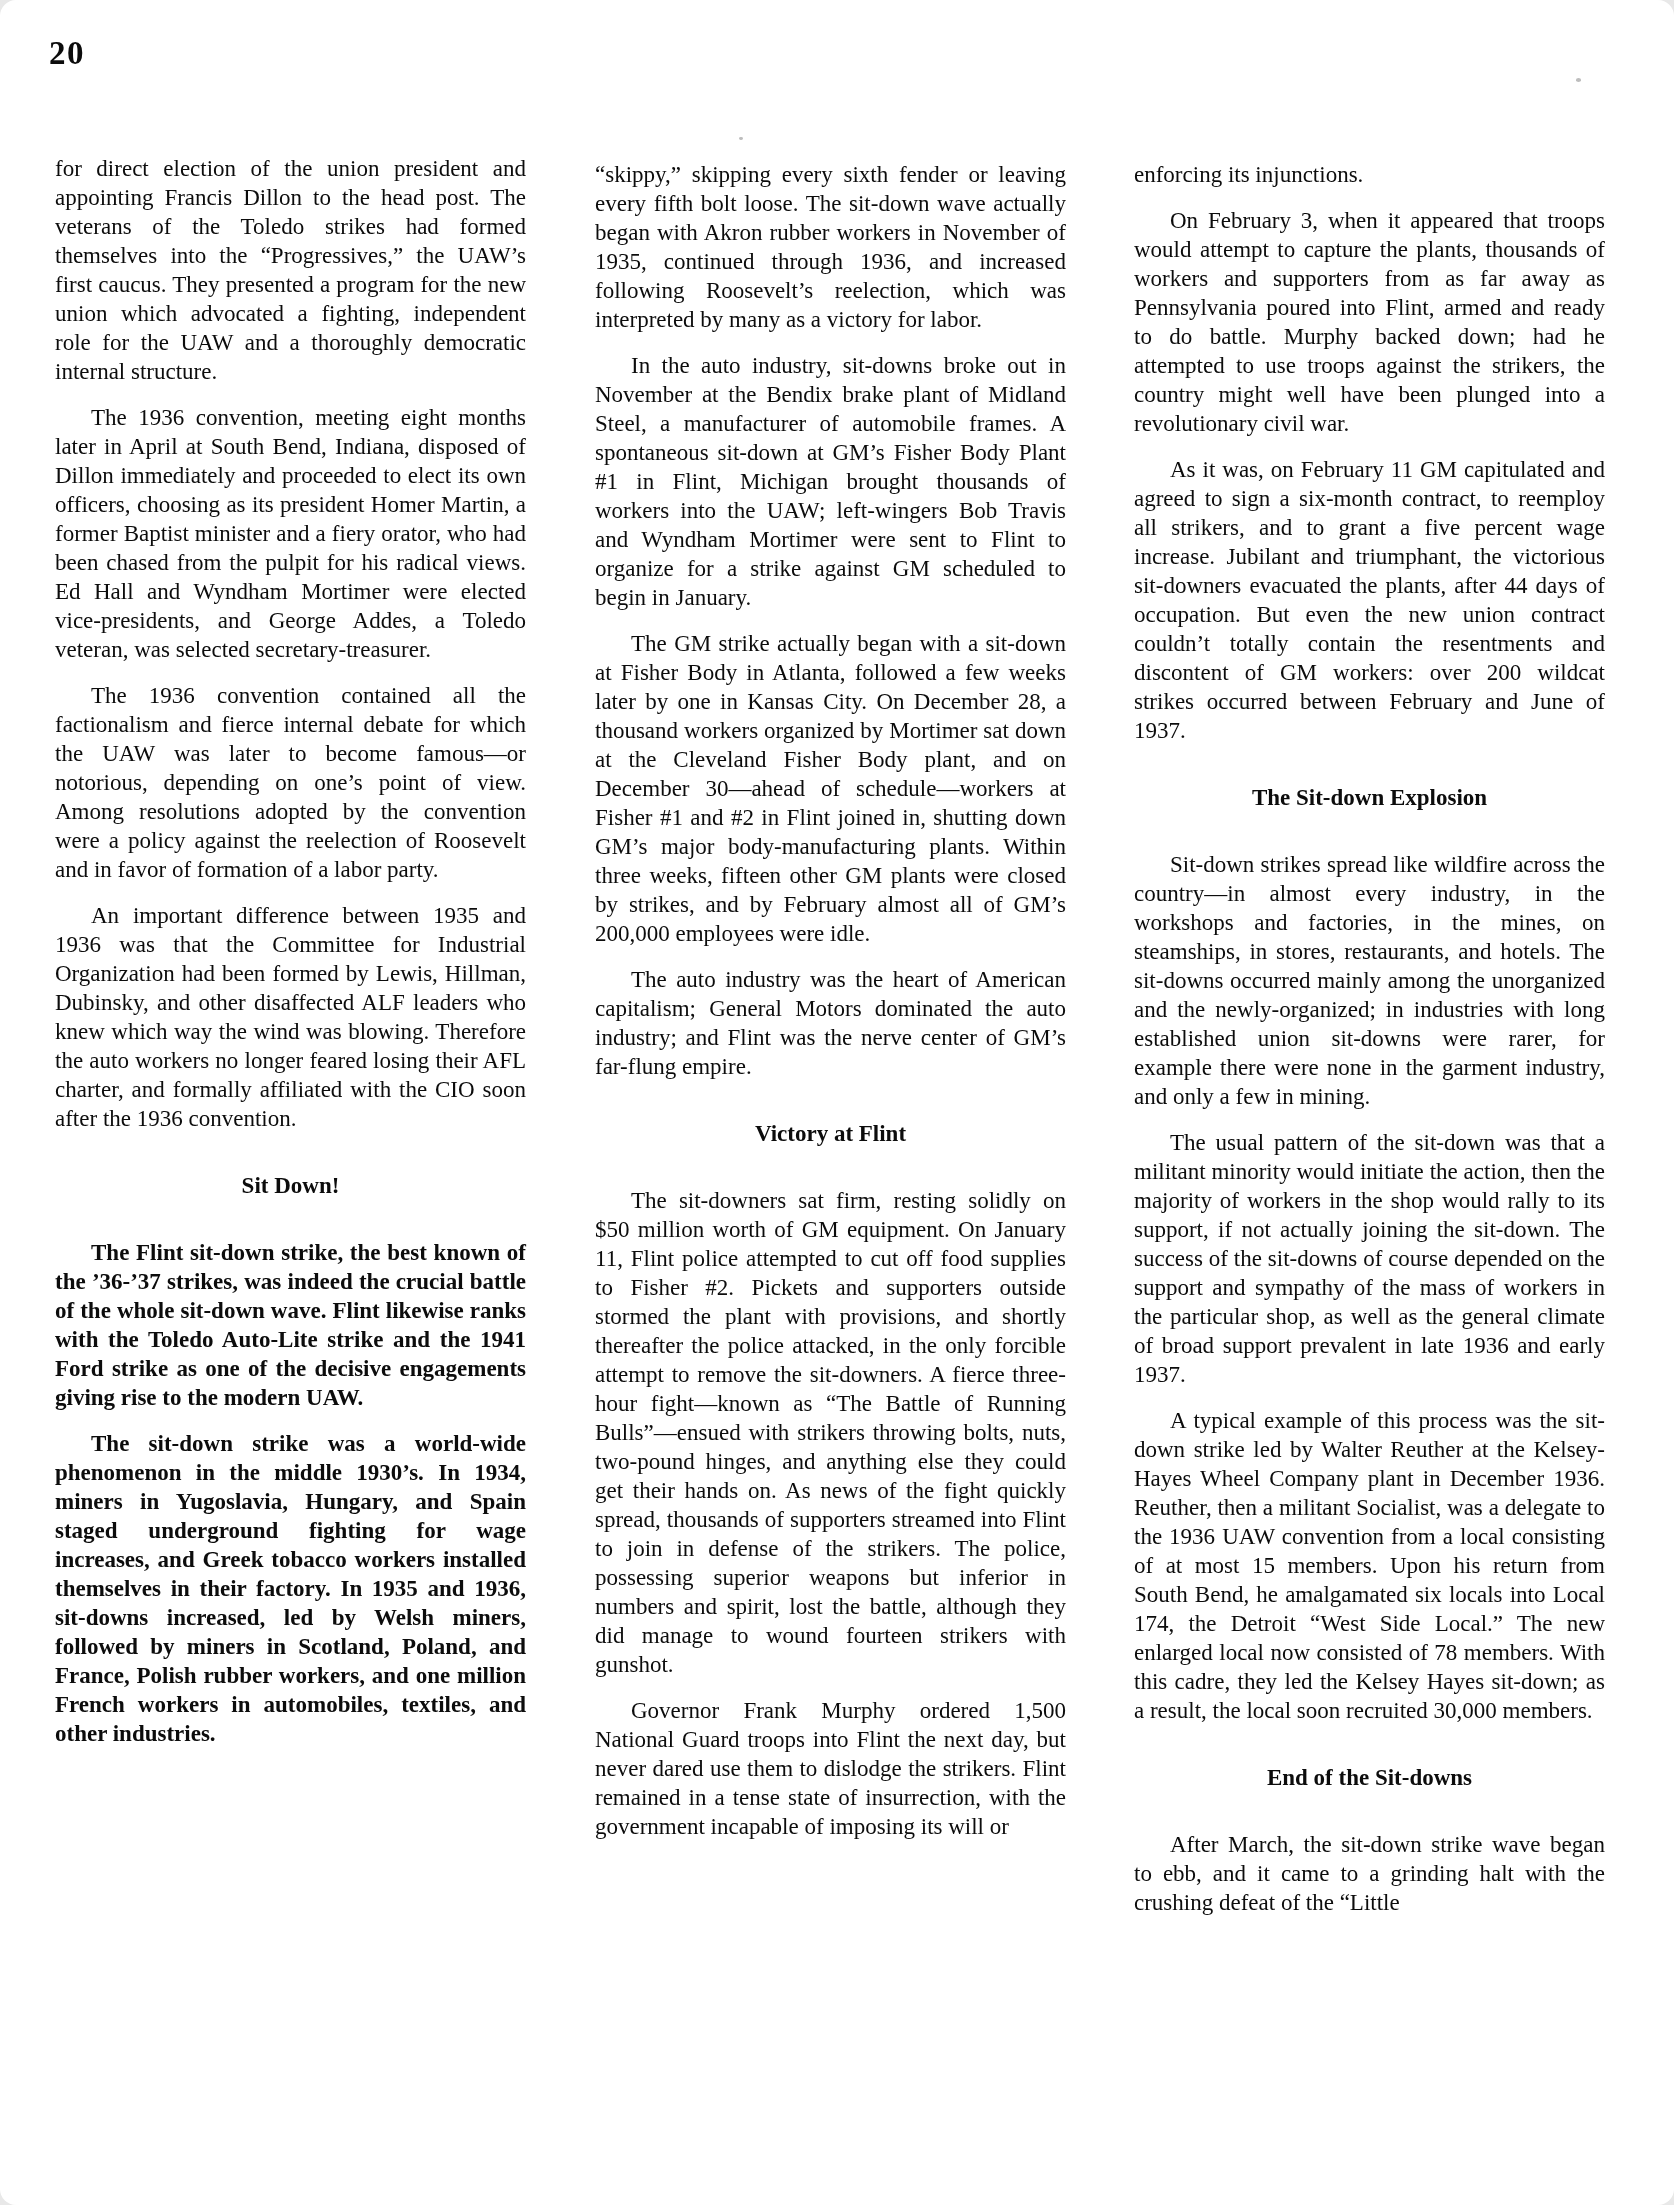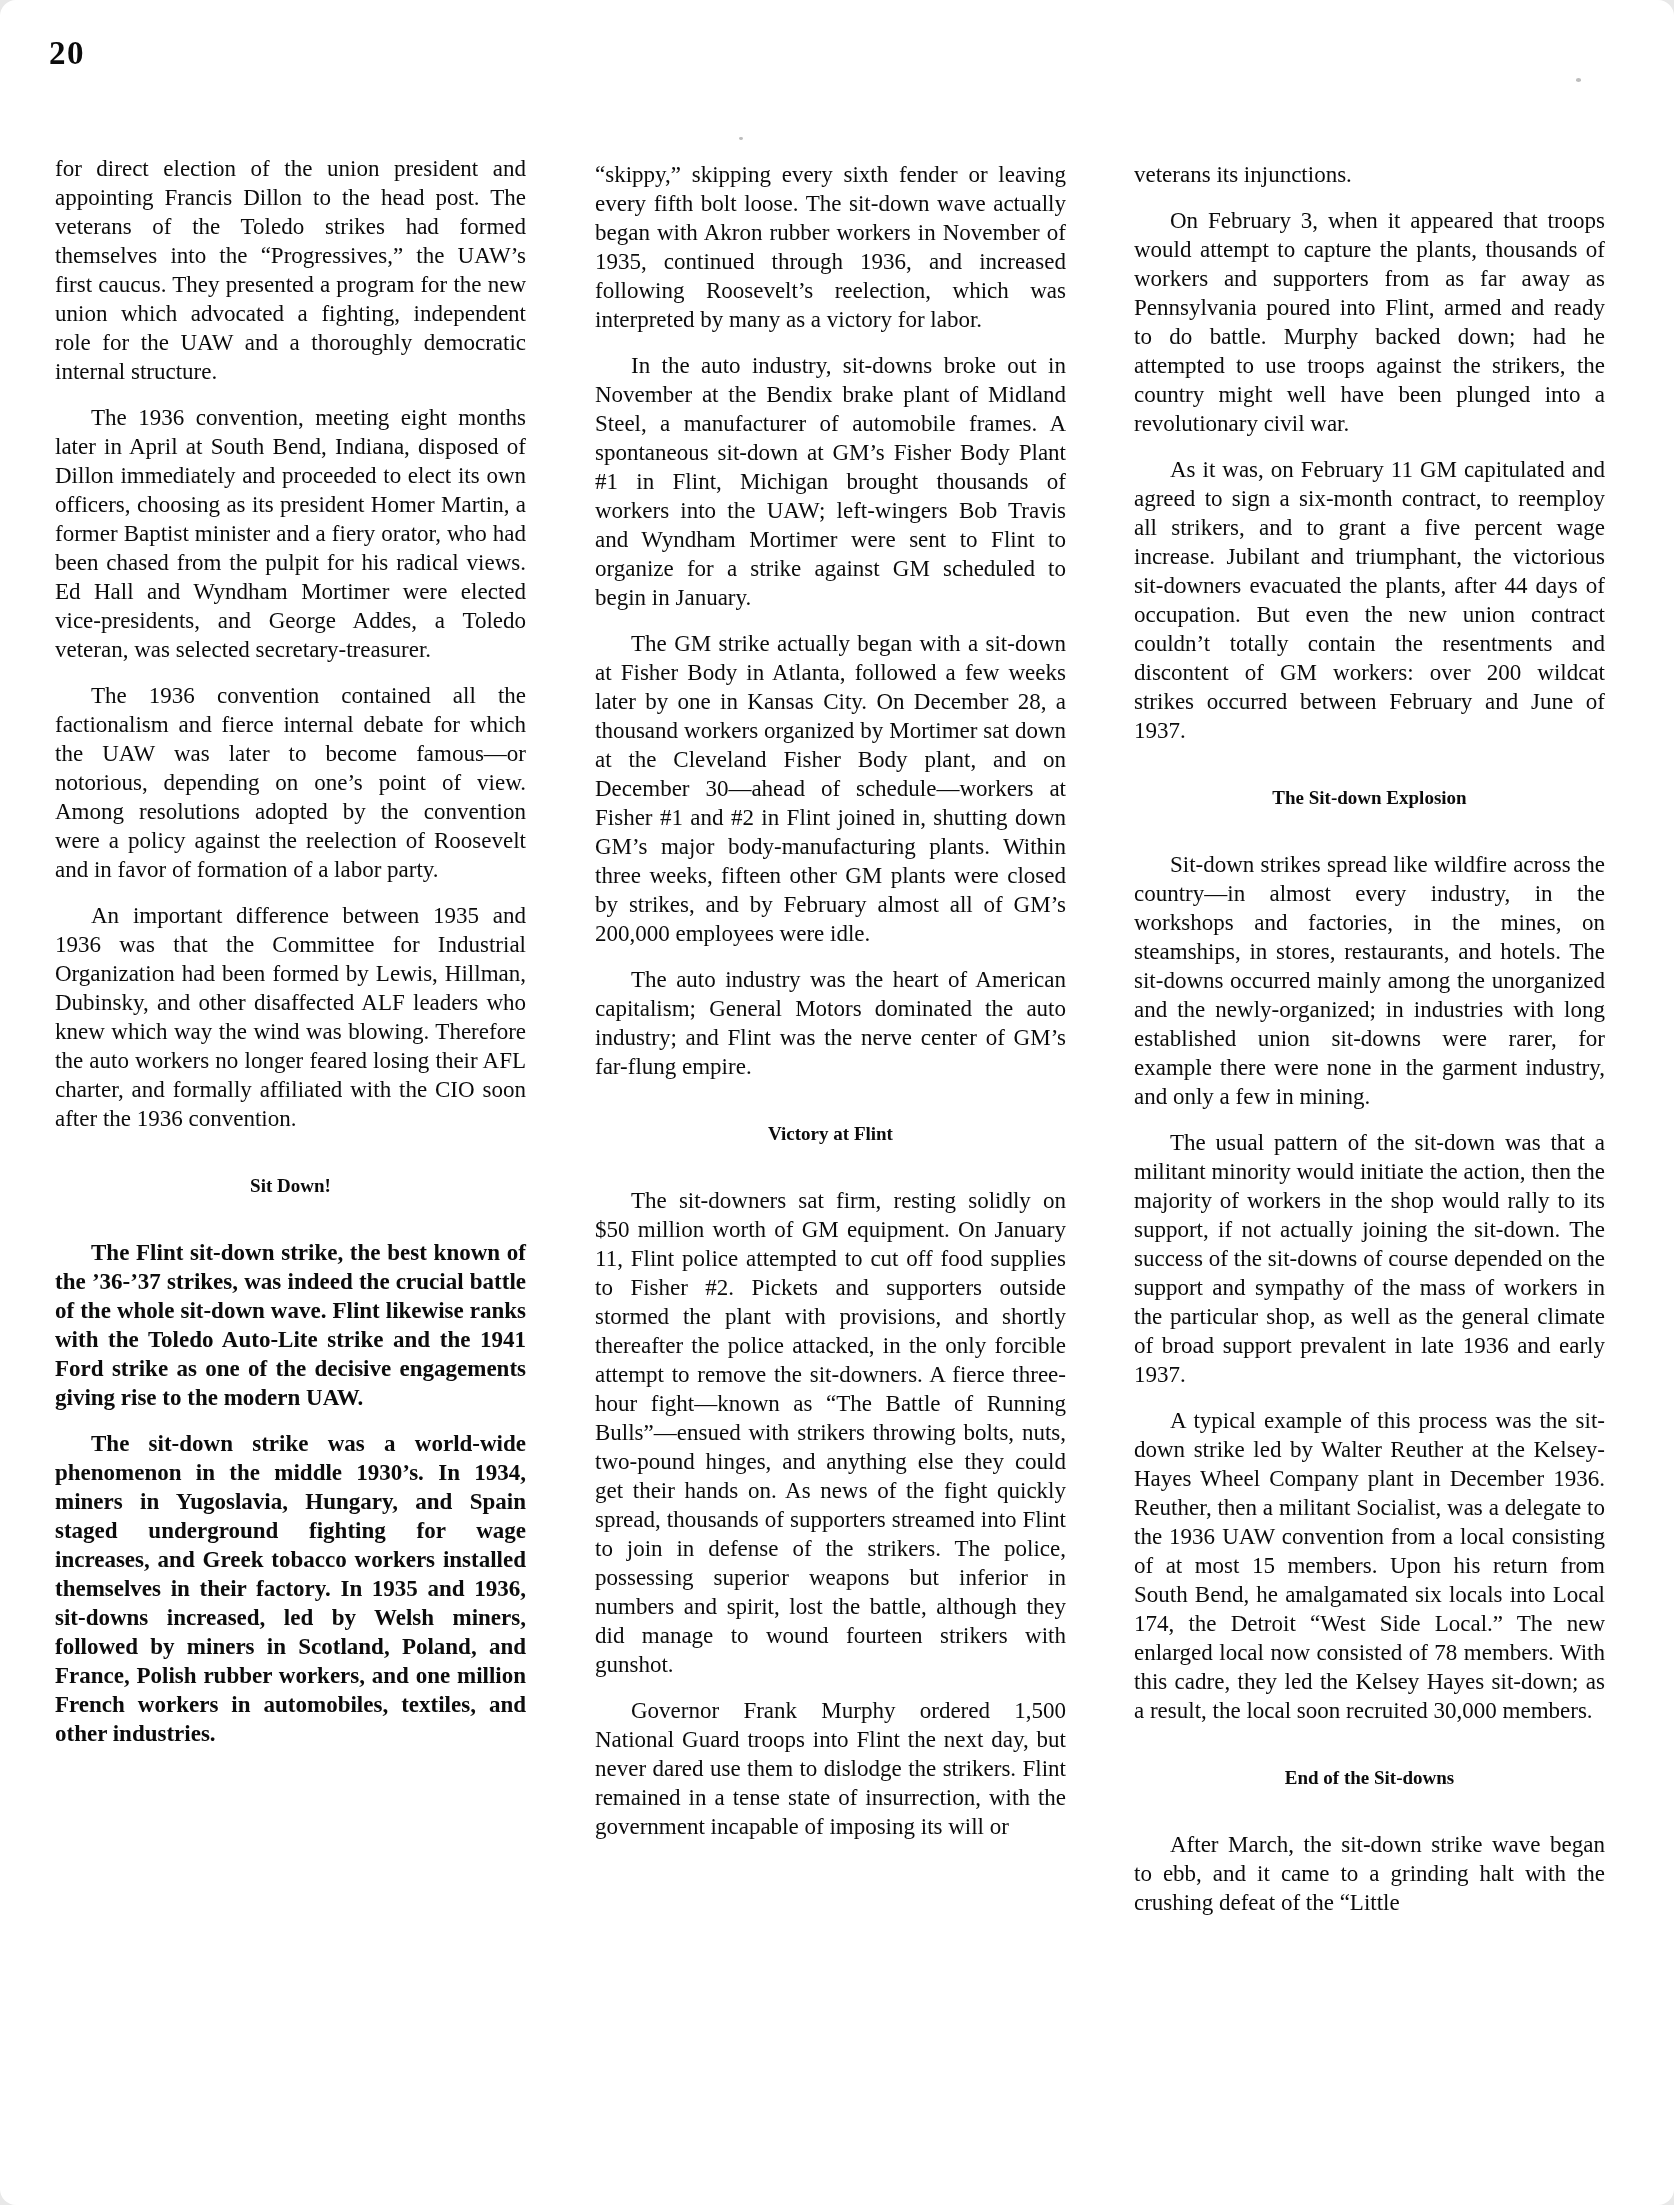--- a/index.html
+++ b/index.html
@@ -29,21 +29,21 @@
     text-align: justify;
     text-justify: inter-word;
   }
   #col-left   { left: 38px;   top: 137px; }
   #col-middle { left: 578px;  top: 143px; }
   #col-right  { left: 1117px; top: 143px; }
   .para { margin: 17px; }
   .ind  { text-indent: 36px; }
   .bold { font-weight: 700; }
   .sect {
-    font-size: 19px;
+    font-size: 23px;
     line-height: 29px;
     font-weight: 700;
     text-align: center;
     margin: 38px 0 38px 0;
   }
   .artifact {
     position: absolute;
     background: #9a9a9a;
     border-radius: 50%;
     opacity: 0.65;
@@ -72,21 +72,21 @@
     <p class="para">“skippy,” skipping every sixth fender or leaving every fifth bolt loose.  The sit-down wave actually began with Akron rubber workers in November of 1935, continued through 1936, and increased following Roosevelt’s reelection, which was interpreted by many as a victory for labor.</p>
     <p class="para ind">In the auto industry, sit-downs broke out in November at the Bendix brake plant of Midland Steel, a manufacturer of automobile frames.  A spontaneous sit-down at GM’s Fisher Body Plant #1 in Flint, Michigan brought thousands of workers into the UAW; left-wingers Bob Travis and Wyndham Mortimer were sent to Flint to organize for a strike against GM scheduled to begin in January.</p>
     <p class="para ind">The GM strike actually began with a sit-down at Fisher Body in Atlanta, followed a few weeks later by one in Kansas City.  On December 28, a thousand workers organized by Mortimer sat down at the Cleveland Fisher Body plant, and on December 30—ahead of schedule—workers at Fisher #1 and #2 in Flint joined in, shutting down GM’s major body-manufacturing plants.  Within three weeks, fifteen other GM plants were closed by strikes, and by February almost all of GM’s 200,000 employees were idle.</p>
     <p class="para ind">The auto industry was the heart of American capitalism; General Motors dominated the auto industry; and Flint was the nerve center of GM’s far-flung empire.</p>
     <h2 class="sect">Victory at Flint</h2>
     <p class="para ind">The sit-downers sat firm, resting solidly on $50 million worth of GM equipment.  On January 11, Flint police attempted to cut off food supplies to Fisher #2.  Pickets and supporters outside stormed the plant with provisions, and shortly thereafter the police attacked, in the only forcible attempt to remove the sit-downers.  A fierce three-hour fight—known as “The Battle of Running Bulls”—ensued with strikers throwing bolts, nuts, two-pound hinges, and anything else they could get their hands on.  As news of the fight quickly spread, thousands of supporters streamed into Flint to join in defense of the strikers.  The police, possessing superior weapons but inferior in numbers and spirit, lost the battle, although they did manage to wound fourteen strikers with gunshot.</p>
     <p class="para ind">Governor Frank Murphy ordered 1,500 National Guard troops into Flint the next day, but never dared use them to dislodge the strikers.  Flint remained in a tense state of insurrection, with the government incapable of imposing its will or</p>
   </div>
 
   <div class="col" id="col-right">
-    <p class="para">veterans its injunctions.</p>
+    <p class="para">enforcing its injunctions.</p>
     <p class="para ind">On February 3, when it appeared that troops would attempt to capture the plants, thousands of workers and supporters from as far away as Pennsylvania poured into Flint, armed and ready to do battle.  Murphy backed down; had he attempted to use troops against the strikers, the country might well have been plunged into a revolutionary civil war.</p>
     <p class="para ind">As it was, on February 11 GM capitulated and agreed to sign a six-month contract, to reemploy all strikers, and to grant a five percent wage increase.  Jubilant and triumphant, the victorious sit-downers evacuated the plants, after 44 days of occupation.  But even the new union contract couldn’t totally contain the resentments and discontent of GM workers: over 200 wildcat strikes occurred between February and June of 1937.</p>
     <h2 class="sect">The Sit-down Explosion</h2>
     <p class="para ind">Sit-down strikes spread like wildfire across the country—in almost every industry, in the workshops and factories, in the mines, on steamships, in stores, restaurants, and hotels.  The sit-downs occurred mainly among the unorganized and the newly-organized; in industries with long established union sit-downs were rarer, for example there were none in the garment industry, and only a few in mining.</p>
     <p class="para ind">The usual pattern of the sit-down was that a militant minority would initiate the action, then the majority of workers in the shop would rally to its support, if not actually joining the sit-down.  The success of the sit-downs of course depended on the support and sympathy of the mass of workers in the particular shop, as well as the general climate of broad support prevalent in late 1936 and early 1937.</p>
     <p class="para ind">A typical example of this process was the sit-down strike led by Walter Reuther at the Kelsey-Hayes Wheel Company plant in December 1936.  Reuther, then a militant Socialist, was a delegate to the 1936 UAW convention from a local consisting of at most 15 members.  Upon his return from South Bend, he amalgamated six locals into Local 174, the Detroit “West Side Local.”  The new enlarged local now consisted of 78 members.  With this cadre, they led the Kelsey Hayes sit-down; as a result, the local soon recruited 30,000 members.</p>
     <h2 class="sect">End of the Sit-downs</h2>
     <p class="para ind">After March, the sit-down strike wave began to ebb, and it came to a grinding halt with the crushing defeat of the “Little</p>
   </div>
 

